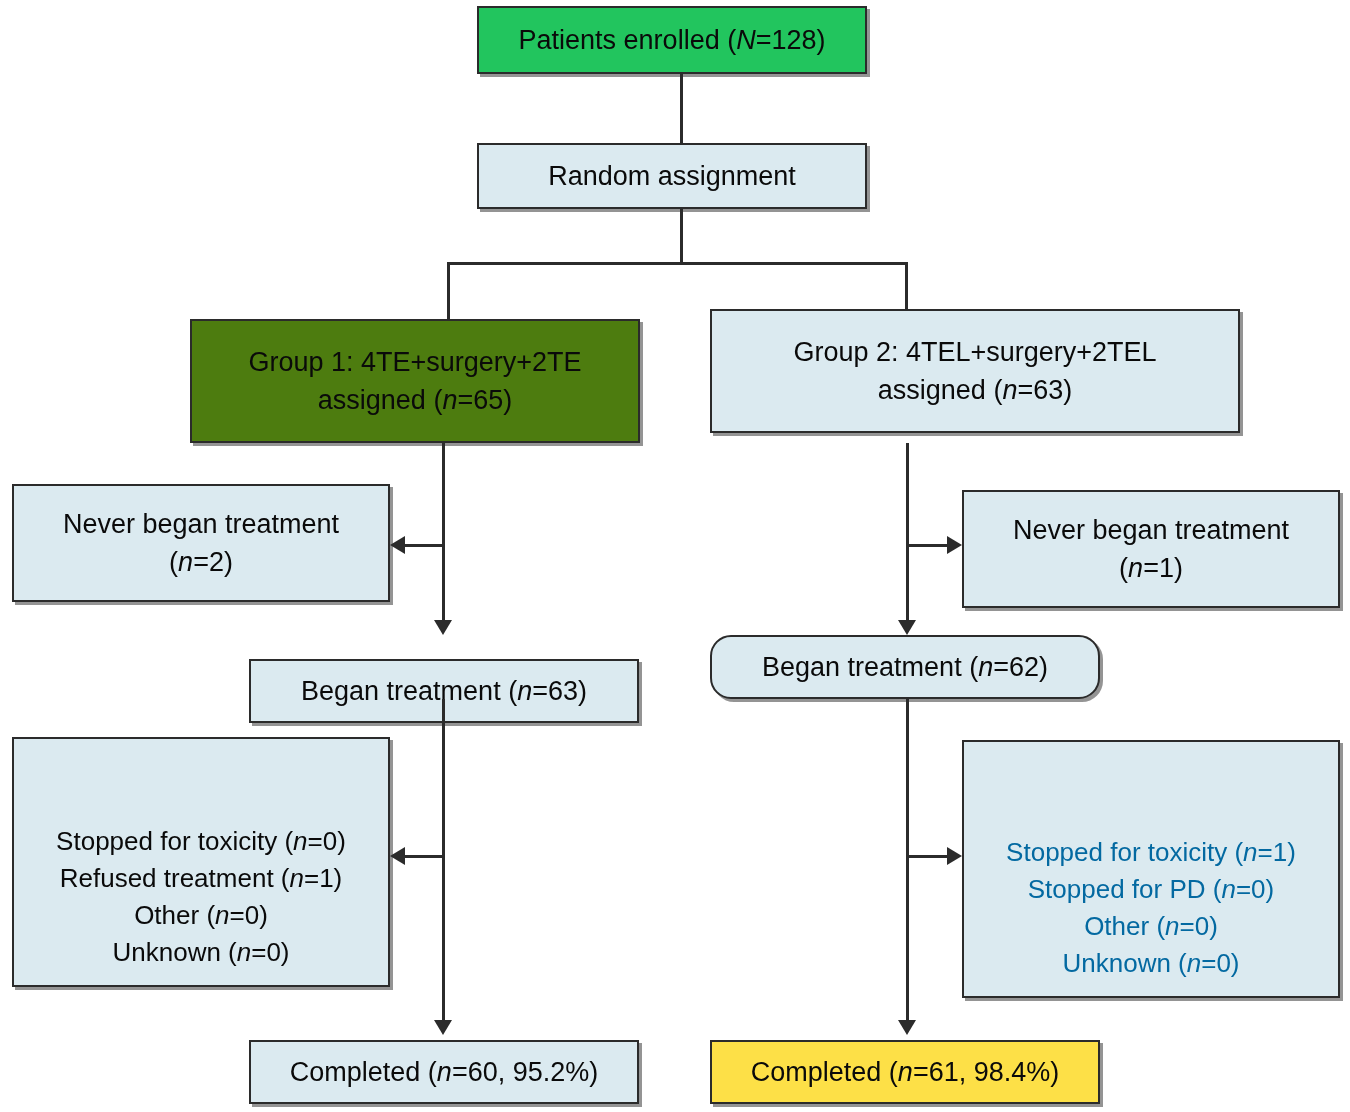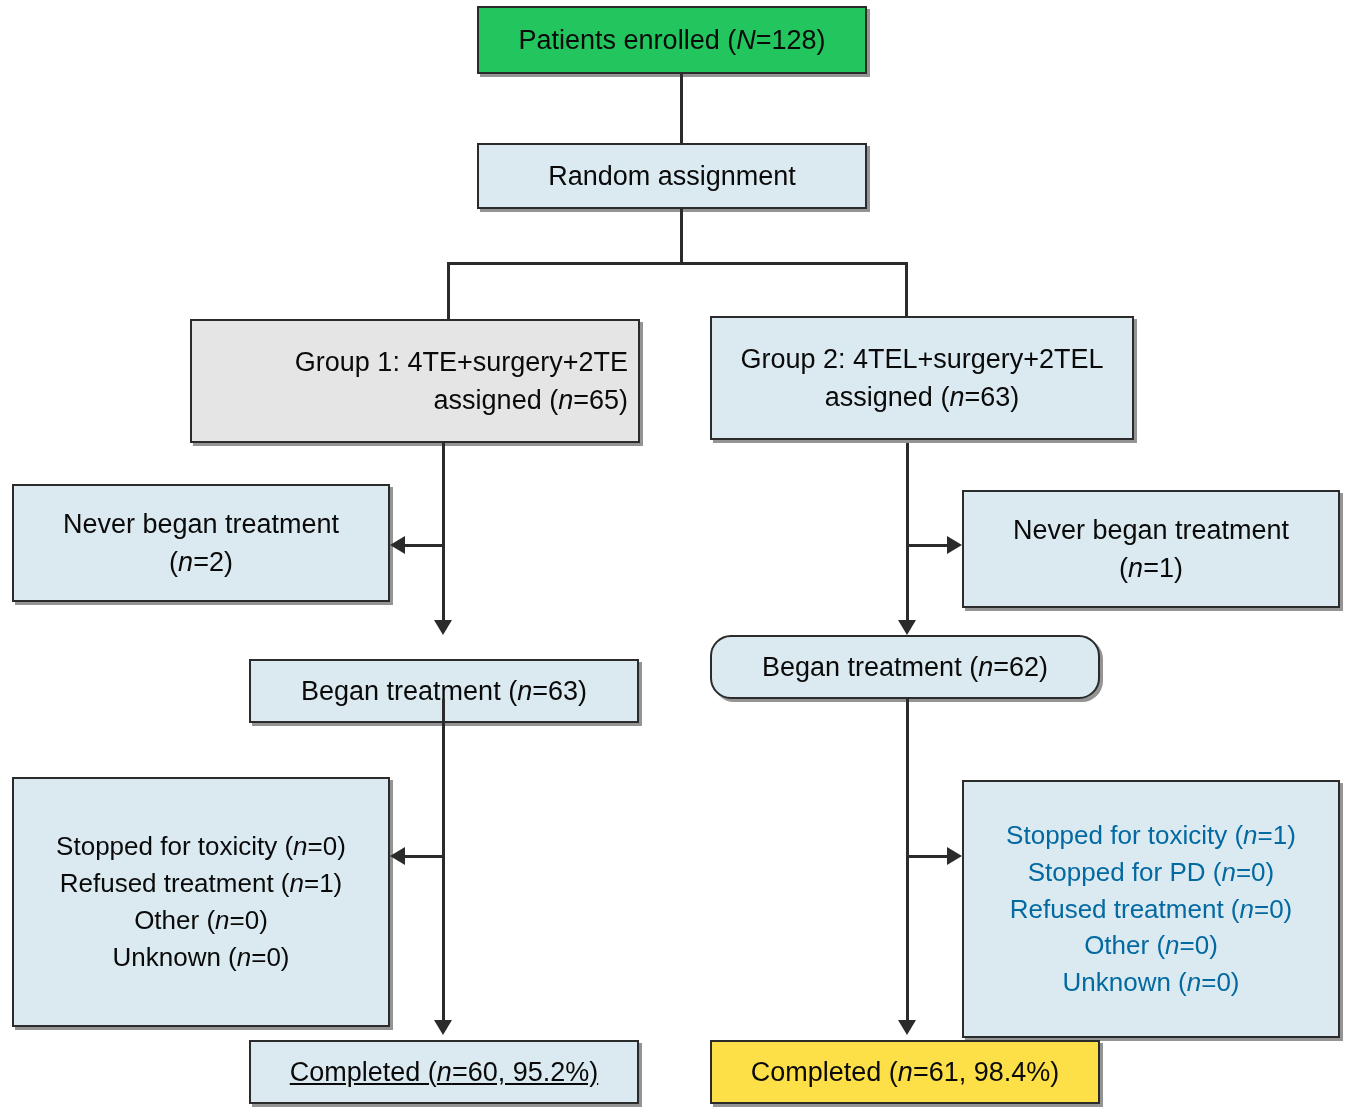--- a/index.html
+++ b/index.html
@@ -30,23 +30,22 @@
     color: #0a0a0a;
     font-size: 27px;
     line-height: 1.42;
     padding: 4px 10px;
   }
   .box .line {
     display: block;
     white-space: nowrap;
   }
   .box.list {
-    justify-content: center;
+    justify-content: flex-end;
     padding: 14px 10px;
-    margin-top: 40px;
   }
   .box.list .line {
     font-size: 26px;
   }
   .conn {
     position: absolute;
     background: #2b2b2b;
   }
   .conn.v { width: 3px; }
   .conn.h { height: 3px; }
@@ -85,26 +84,26 @@
 
   <div class="box" style="left: 477px; top: 143px; width: 390px; height: 66px; background: rgb(219, 234, 240); border-color: rgb(43, 43, 43); color: rgb(10, 10, 10);">
     <span class="line">Random assignment</span>
   </div>
 
   <div class="conn v" style="left: 680px; top: 209px; height: 55px; background: rgb(43, 43, 43);"></div>
   <div class="conn h" style="left: 447px; top: 262px; width: 461px; background: rgb(43, 43, 43);"></div>
   <div class="conn v" style="left: 447px; top: 262px; height: 57px; background: rgb(43, 43, 43);"></div>
   <div class="conn v" style="left: 905px; top: 262px; height: 57px; background: rgb(43, 43, 43);"></div>
 
-  <div class="box" style="left: 190px; top: 319px; width: 450px; height: 124px; background: #e5e5e5; border-color: rgb(43, 43, 43); color: rgb(10, 10, 10); align-items: flex-end;">
+  <div class="box" style="left: 190px; top: 319px; width: 450px; height: 124px; background: #4d7c0f; border-color: rgb(43, 43, 43); color: rgb(10, 10, 10);">
     <span class="line">Group 1: 4TE+surgery+2TE</span>
     <span class="line">assigned (<i class="v">n</i>=65)</span>
   </div>
 
-  <div class="box" style="left: 710px; top: 316px; width: 424px; height: 124px; background: rgb(219, 234, 240); border-color: rgb(43, 43, 43); color: rgb(10, 10, 10);">
+  <div class="box" style="left: 710px; top: 309px; width: 530px; height: 124px; background: rgb(219, 234, 240); border-color: rgb(43, 43, 43); color: rgb(10, 10, 10);">
     <span class="line">Group 2: 4TEL+surgery+2TEL</span>
     <span class="line">assigned (<i class="v">n</i>=63)</span>
   </div>
 
   <div class="box" style="left: 12px; top: 484px; width: 378px; height: 118px; background: rgb(219, 234, 240); border-color: rgb(43, 43, 43); color: rgb(10, 10, 10);">
     <span class="line">Never began treatment</span>
     <span class="line">(<i class="v">n</i>=2)</span>
   </div>
 
   <div class="box" style="left: 962px; top: 490px; width: 378px; height: 118px; background: rgb(219, 234, 240); border-color: rgb(43, 43, 43); color: rgb(10, 10, 10);">
@@ -135,36 +134,35 @@
   <div class="box list" style="left: 12px; top: 737px; width: 378px; height: 250px; background: rgb(219, 234, 240); border-color: rgb(43, 43, 43); color: rgb(10, 10, 10);">
     <span class="line">Stopped for toxicity (<i class="v">n</i>=0)</span>
     <span class="line">Refused treatment (<i class="v">n</i>=1)</span>
     <span class="line">Other (<i class="v">n</i>=0)</span>
     <span class="line">Unknown (<i class="v">n</i>=0)</span>
   </div>
 
   <div class="box list" style="left: 962px; top: 740px; width: 378px; height: 258px; background: rgb(219, 234, 240); border-color: rgb(43, 43, 43); color: #0369a1;">
     <span class="line">Stopped for toxicity (<i class="v">n</i>=1)</span>
     <span class="line">Stopped for PD (<i class="v">n</i>=0)</span>
-    <span class="line">Refused treatment (<i class="v">n</i>=0)</span>
     <span class="line">Other (<i class="v">n</i>=0)</span>
     <span class="line">Unknown (<i class="v">n</i>=0)</span>
   </div>
 
   <div class="conn v" style="left: 442px; top: 699px; height: 325px; background: rgb(43, 43, 43);"></div>
   <div class="arrowhead down" style="left: 434px; top: 1020px; border-top-color: rgb(43, 43, 43);"></div>
   <div class="conn h" style="left: 405px; top: 855px; width: 40px; background: rgb(43, 43, 43);"></div>
   <div class="arrowhead left" style="left: 390px; top: 847px; border-right-color: rgb(43, 43, 43);"></div>
 
   <div class="conn v" style="left: 906px; top: 699px; height: 325px; background: rgb(43, 43, 43);"></div>
   <div class="arrowhead down" style="left: 898px; top: 1020px; border-top-color: rgb(43, 43, 43);"></div>
   <div class="conn h" style="left: 908px; top: 855px; width: 40px; background: rgb(43, 43, 43);"></div>
   <div class="arrowhead right" style="left: 947px; top: 847px; border-left-color: rgb(43, 43, 43);"></div>
 
-  <div class="box" style="left: 249px; top: 1040px; width: 390px; height: 64px; background: rgb(219, 234, 240); border-color: rgb(43, 43, 43); color: rgb(10, 10, 10); text-decoration: underline;">
+  <div class="box" style="left: 249px; top: 1040px; width: 390px; height: 64px; background: rgb(219, 234, 240); border-color: rgb(43, 43, 43); color: rgb(10, 10, 10);">
     <span class="line">Completed (<i class="v">n</i>=60, 95.2%)</span>
   </div>
 
   <div class="box" style="left: 710px; top: 1040px; width: 390px; height: 64px; background: #fde047; border-color: rgb(43, 43, 43); color: rgb(10, 10, 10);">
     <span class="line">Completed (<i class="v">n</i>=61, 98.4%)</span>
   </div>
 
 </div>
 
 </body></html>

